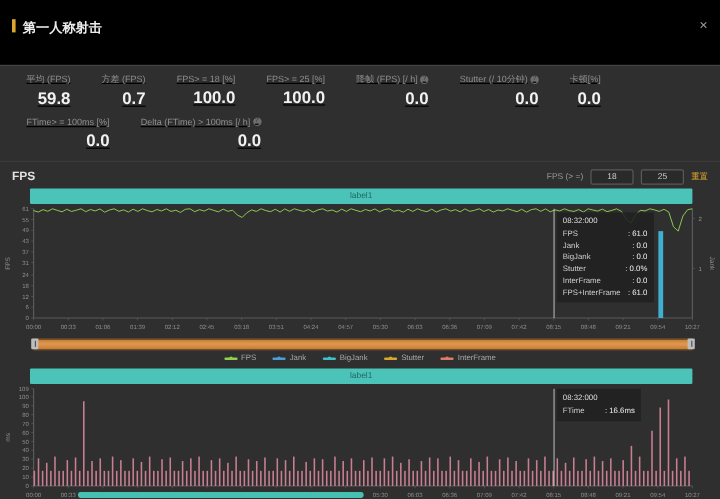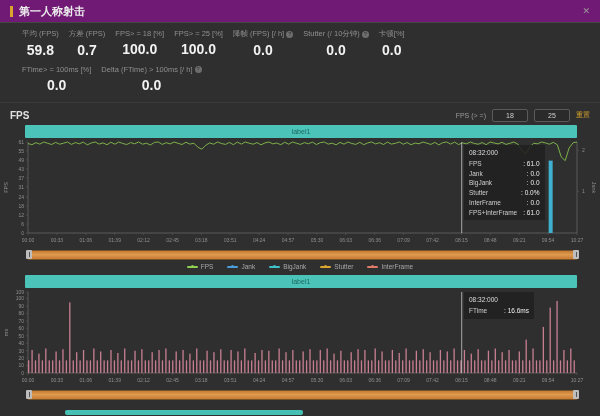--- a/index.html
+++ b/index.html
@@ -2,31 +2,31 @@
 <html><head>
 <meta charset="utf-8">
 <style>
   html,body{margin:0;padding:0;}
   body{
     width:600px;height:416px;overflow:hidden;position:relative;
     background:#2f2f2f;font-family:"Liberation Sans","DejaVu Sans",sans-serif;
     -webkit-font-smoothing:antialiased;
   }
   
-  .titlebar{height:22px;background:#701a75;border-bottom:1px solid #454545;
-    display:flex;align-items:center;padding:0 10px;}
+  .titlebar{height:22px;background:#000000;border-bottom:1px solid #454545;
+    display:flex;padding:16px 10px;}
   .accent-bar{width:3px;height:11px;background:#d9a62e;margin-right:6px;}
   .app-title{font-size:11px;font-weight:bold;color:#ececec;}
   .close-x{margin-left:auto;color:#9a9a9a;font-size:9px;cursor:pointer;}
   
   .stats{padding:6px 16px 2px 22px;border-bottom:1px solid #3a3a3a;}
-  .stats-row{display:flex;gap:10px;margin-bottom:7px;flex-wrap:nowrap;}
+  .stats-row{display:flex;gap:26px;margin-bottom:7px;flex-wrap:nowrap;text-decoration:underline;}
   .stat{text-align:center;}
   .stat .lbl{font-size:7.5px;color:#8f8f8f;white-space:nowrap;display:flex;align-items:center;gap:2px;justify-content:center;}
-  .stat .val{font-size:14px;font-weight:bold;color:#f2f2f2;margin-top:3px;}
+  .stat .val{font-size:14px;font-weight:bold;color:#f2f2f2;margin-top:3px;text-align:right;}
   .info-dot{width:7px;height:7px;border-radius:50%;background:#6e6e6e;color:#2f2f2f;
     font-size:5.5px;line-height:7px;text-align:center;display:inline-block;flex:none;}
   
   .panel{padding-top:2px;}
   .panel-head{display:flex;align-items:center;padding:3px 10px 2px 10px;height:14px;}
   .panel-title{font-size:10px;font-weight:bold;color:#e0e0e0;}
   .controls{margin-left:auto;display:flex;align-items:center;gap:6px;}
   .ctrl-label{font-size:7px;color:#9a9a9a;}
   .num-input{width:34px;height:11px;background:#2a2a2a;border:1px solid #5a5a5a;border-radius:2px;
     color:#cfcfcf;font-size:7px;text-align:center;padding:0;font-family:inherit;}

